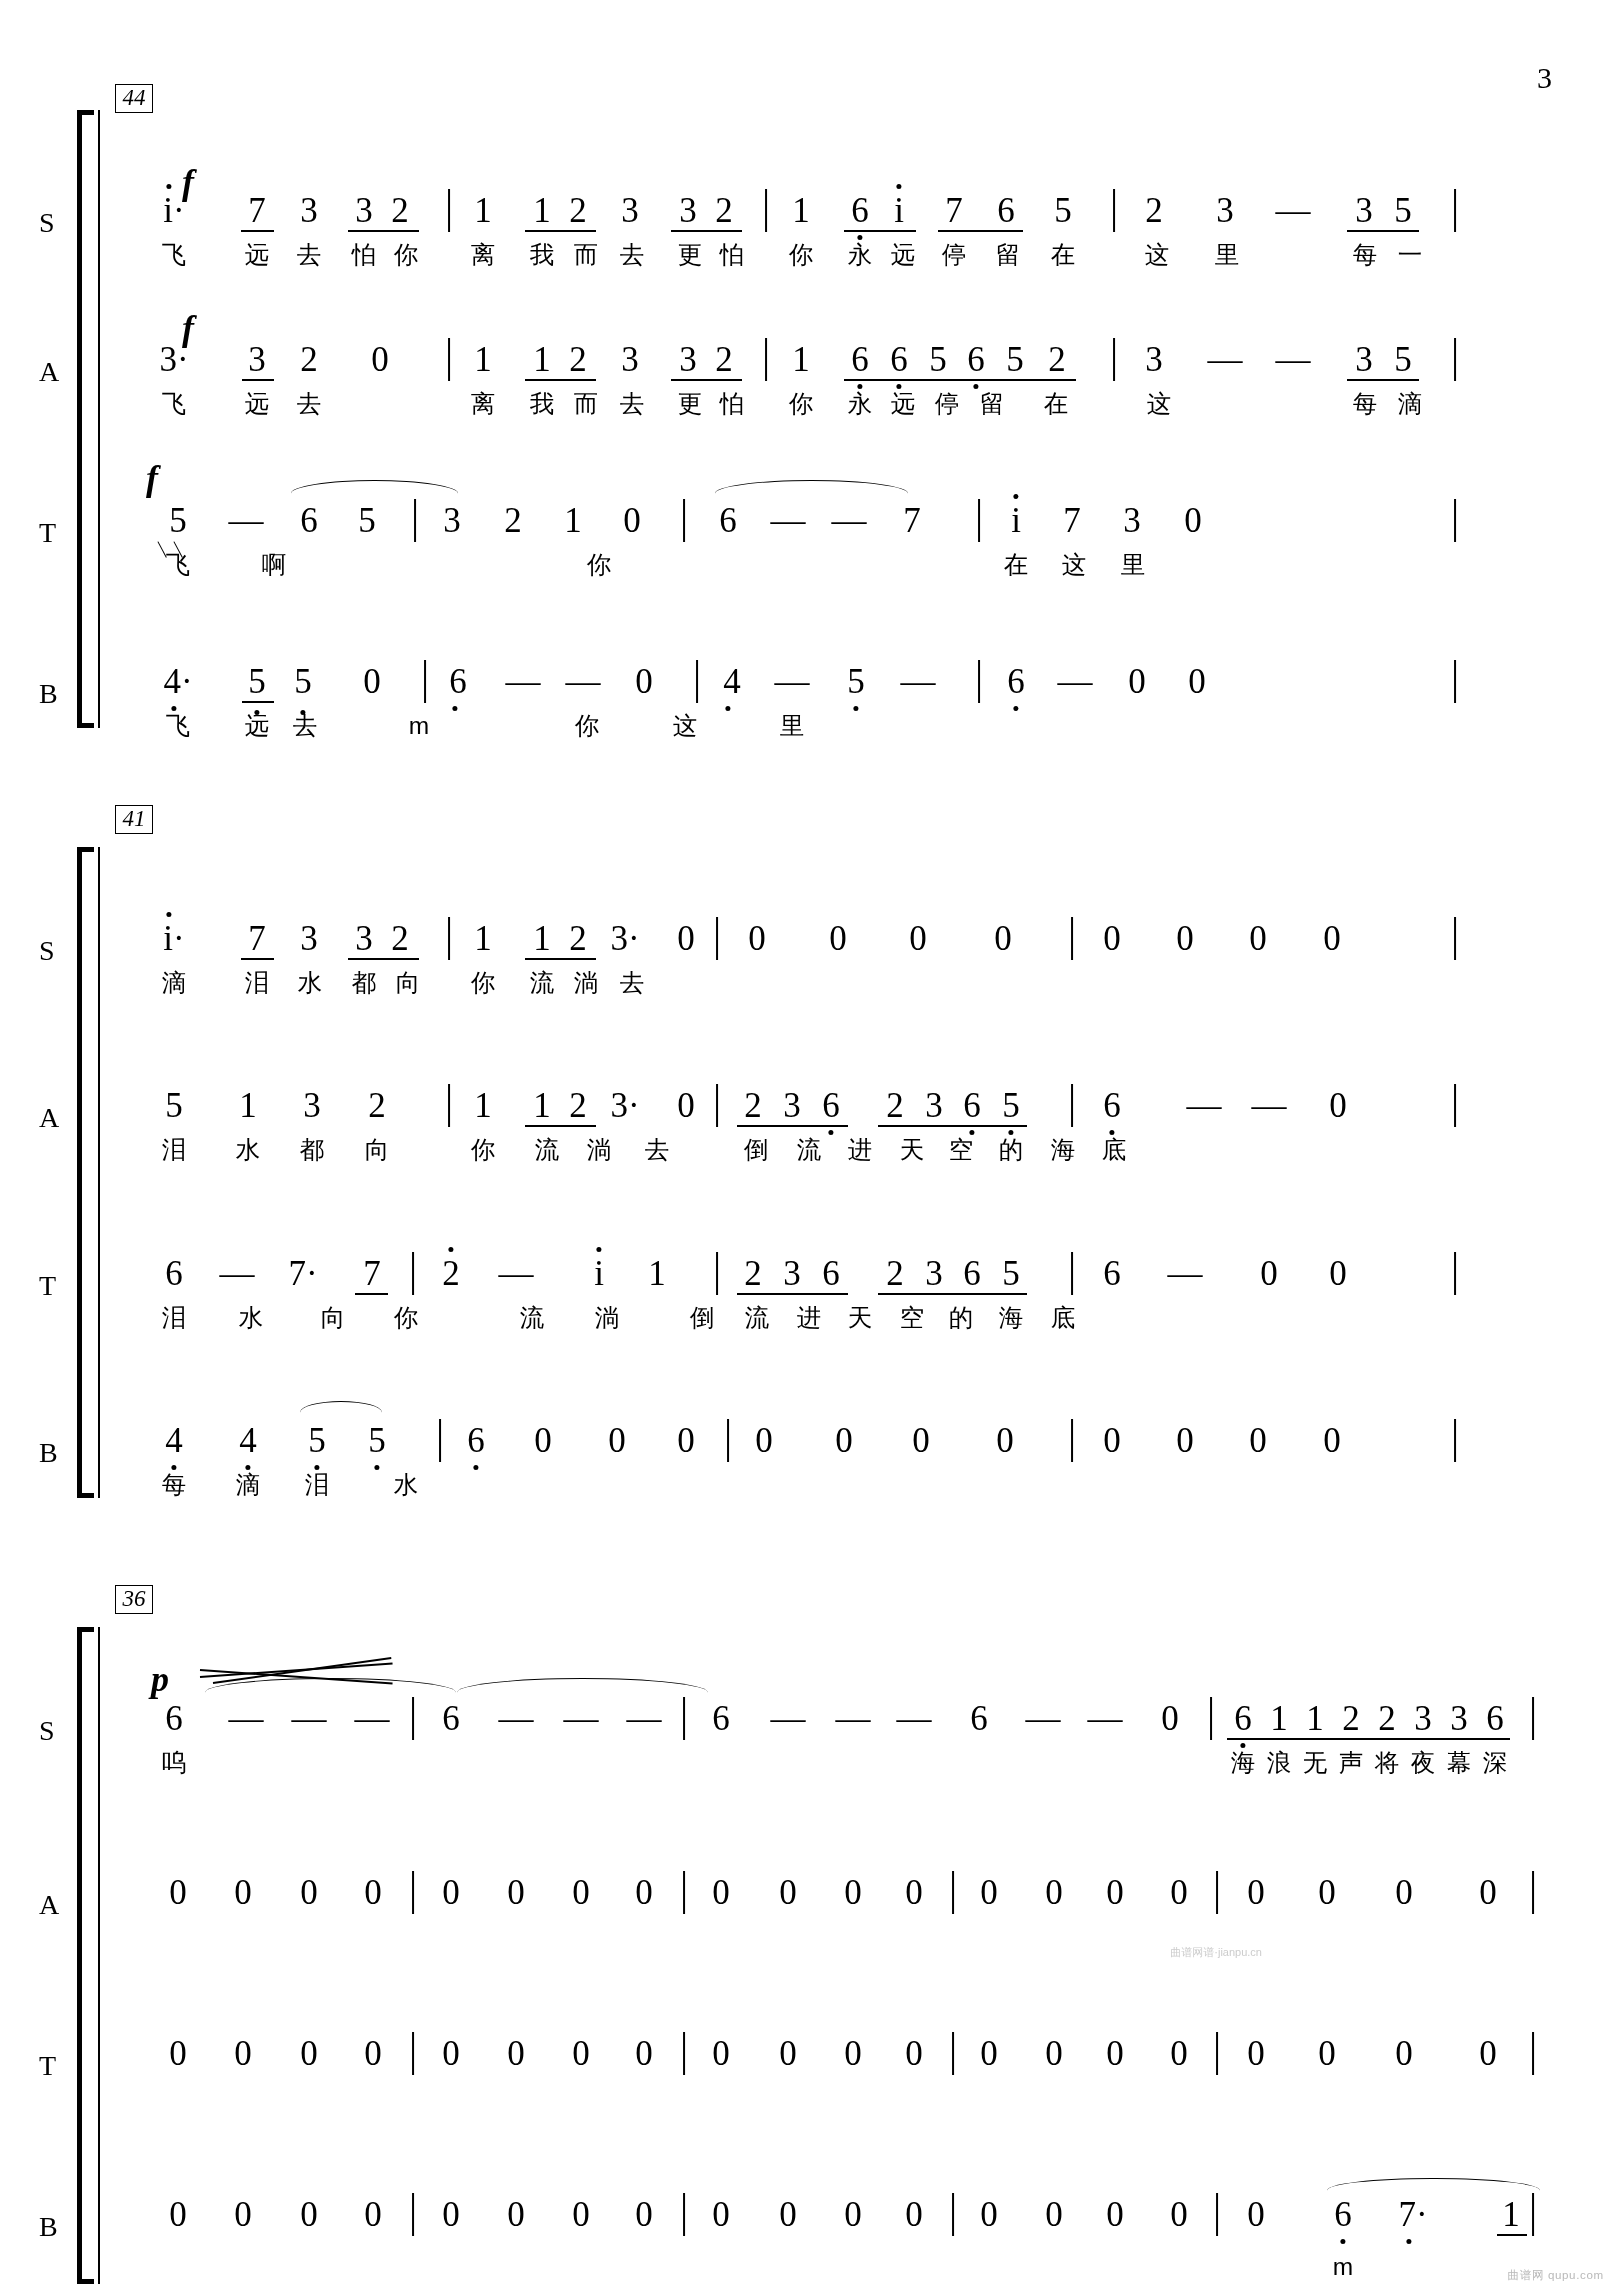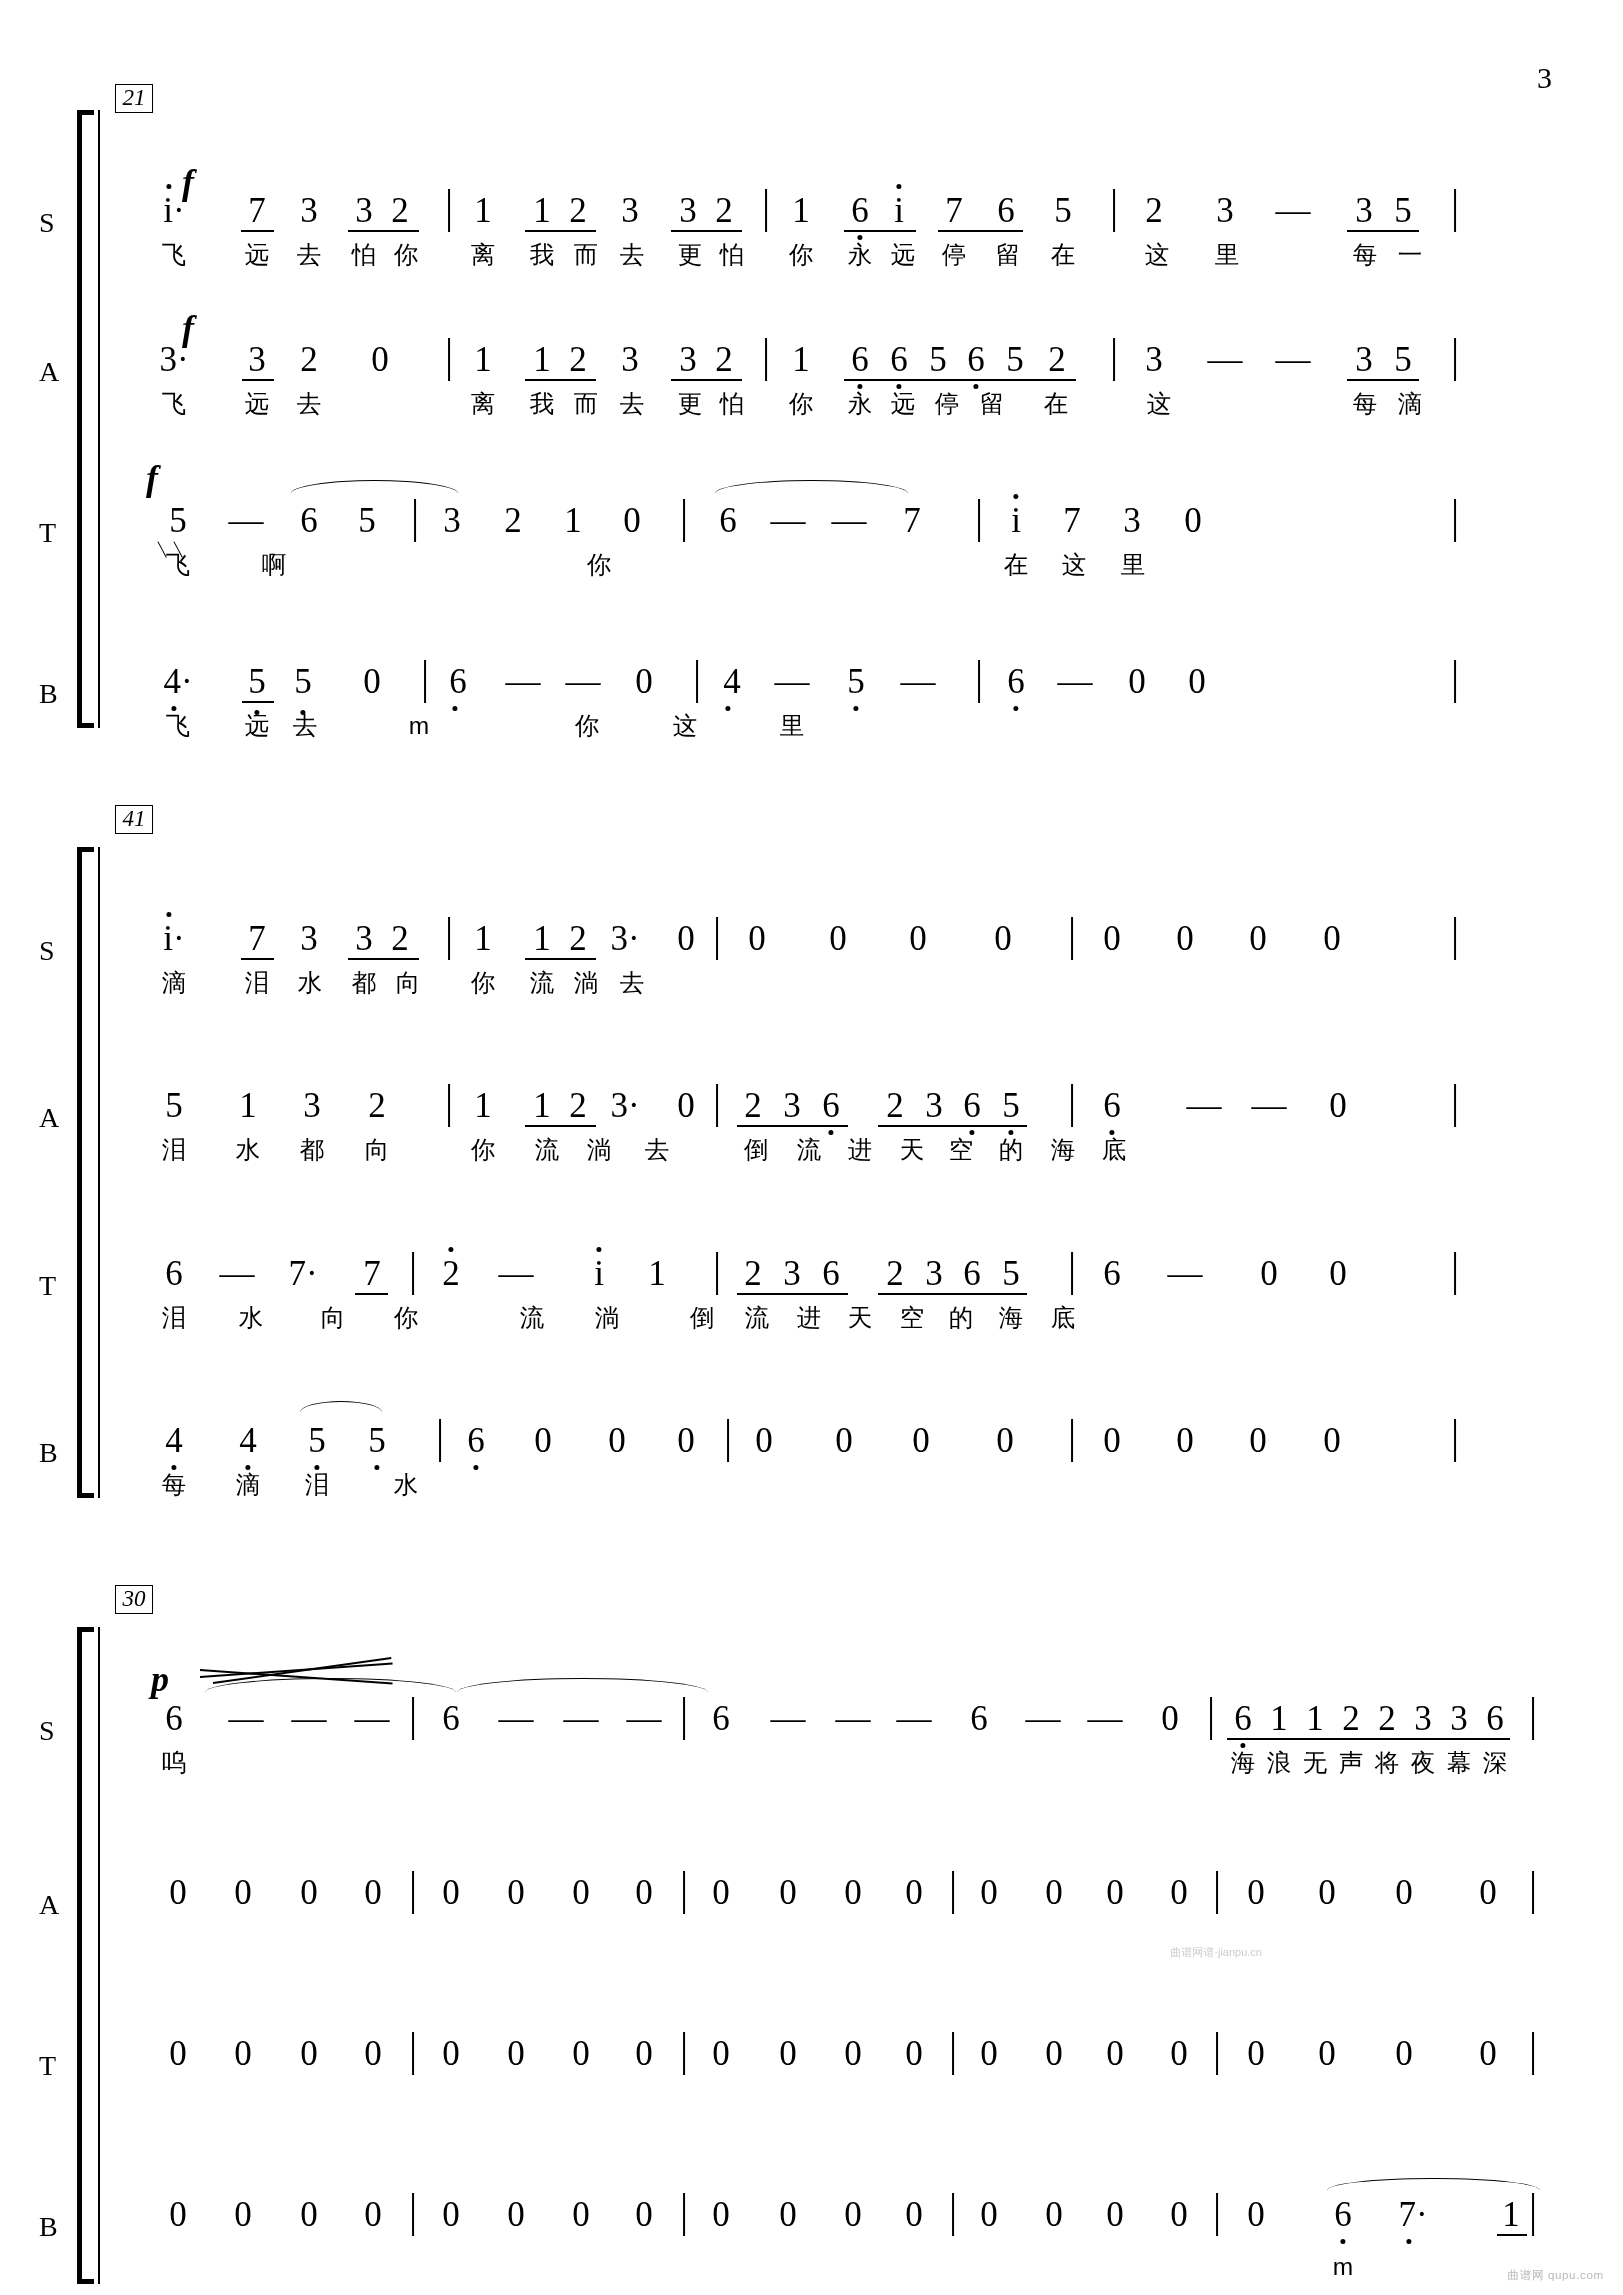--- a/index.html
+++ b/index.html
@@ -163,21 +163,21 @@
   }
 </style>
 </head>
 <body>
 
 <div class="page">
 
   <div class="page-number">3</div>
 
   <div class="system" style="top:71px;height:657px;">
-    <div class="measure-number" style="left:115px;top:13px;">21</div>
+    <div class="measure-number" style="left:115px;top:13px;">44</div>
     <div class="brace" style="left:77px;top:39px;height:618px;"></div>
     <div class="brace-inner" style="left:98px;top:39px;height:618px;border-left:2.6px solid #000;"></div>
 
     <div class="staff" style="top:109px;">
       <div class="voice-label" style="top:27px;">S</div>
       <div class="dyn" style="left:182px;top:-19.3px;">f</div>
       <div class="notes">
         <div class="note" style="left:26px;top:13px;">i·</div>
         <div class="dot-up" style="left:20.6px;top:3.9px;"></div>
         <div class="note" style="left:109px;top:13px;">7</div>
@@ -572,21 +572,21 @@
       <div class="notes" style="top:63px;">
         <div class="lyric" style="left:26px;">每</div>
         <div class="lyric" style="left:100px;">滴</div>
         <div class="lyric" style="left:169px;">泪</div>
         <div class="lyric" style="left:258px;">水</div>
       </div>
     </div>
   </div>
 
   <div class="system" style="top:1572px;height:696px;">
-    <div class="measure-number" style="left:115px;top:13px;">30</div>
+    <div class="measure-number" style="left:115px;top:13px;">36</div>
     <div class="brace" style="left:77px;top:55px;height:657px;"></div>
     <div class="brace-inner" style="left:98px;top:55px;height:657px;border-left:2.6px solid #000;"></div>
 
     <div class="staff" style="top:116px;">
       <div class="voice-label" style="top:27px;">S</div>
       <div class="dyn" style="left:151px;top:-30px;">p</div>
 
       <div class="tieline" style="left:200px;top:-19.3px;width:193px;transform:rotate(4deg);"></div>
       <div class="tieline" style="left:200px;top:-11.6px;width:193px;transform:rotate(-4deg);"></div>
       <div class="tieline" style="left:213px;top:-6.4px;width:180px;transform:rotate(-8deg);"></div>

